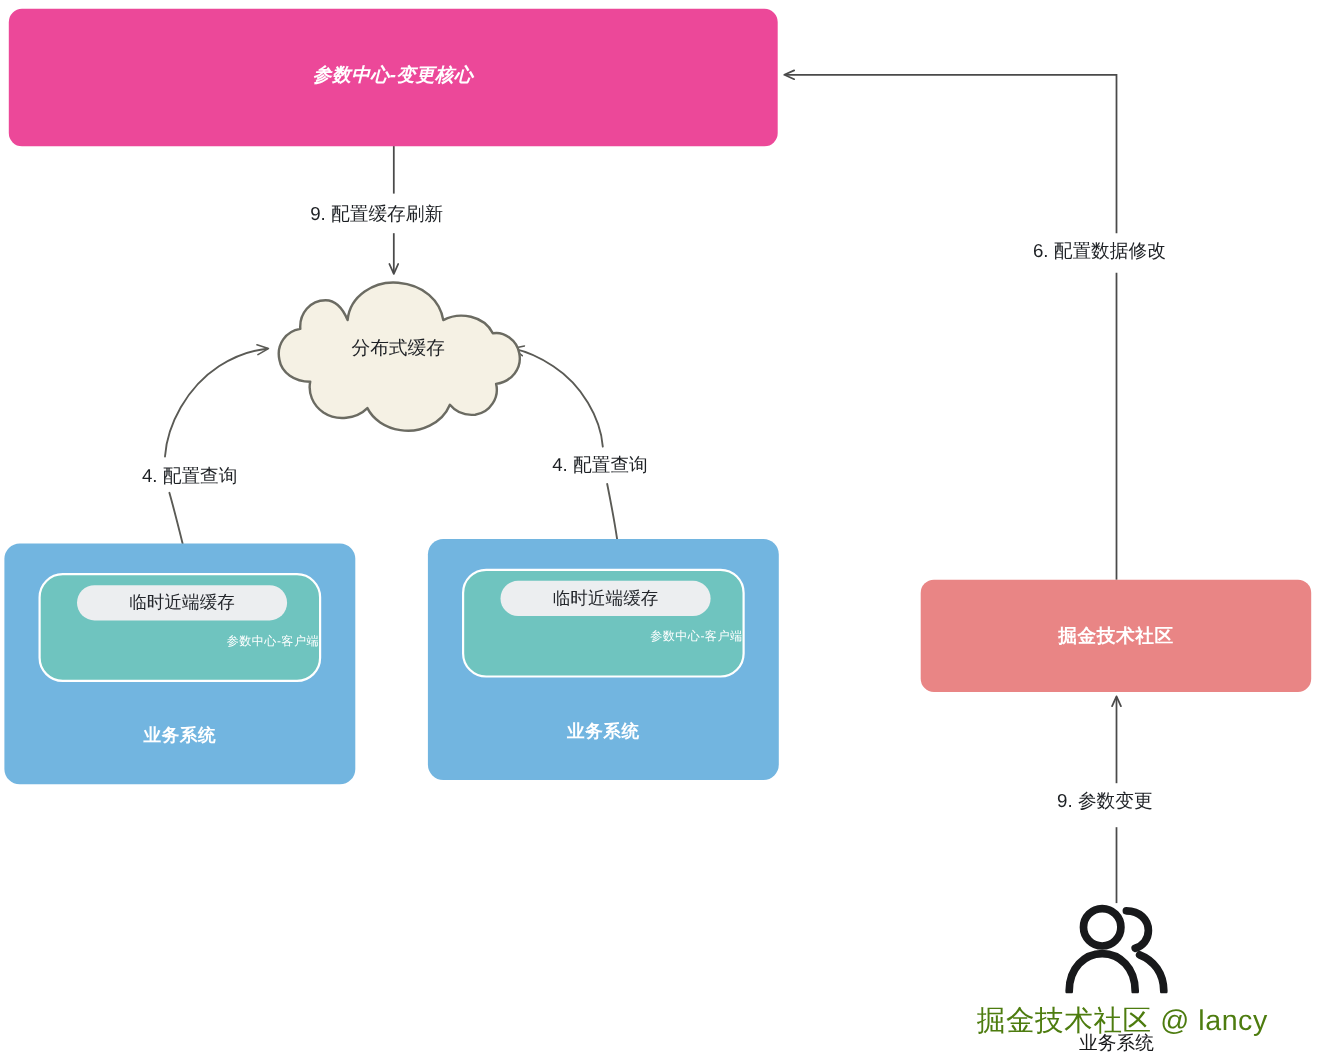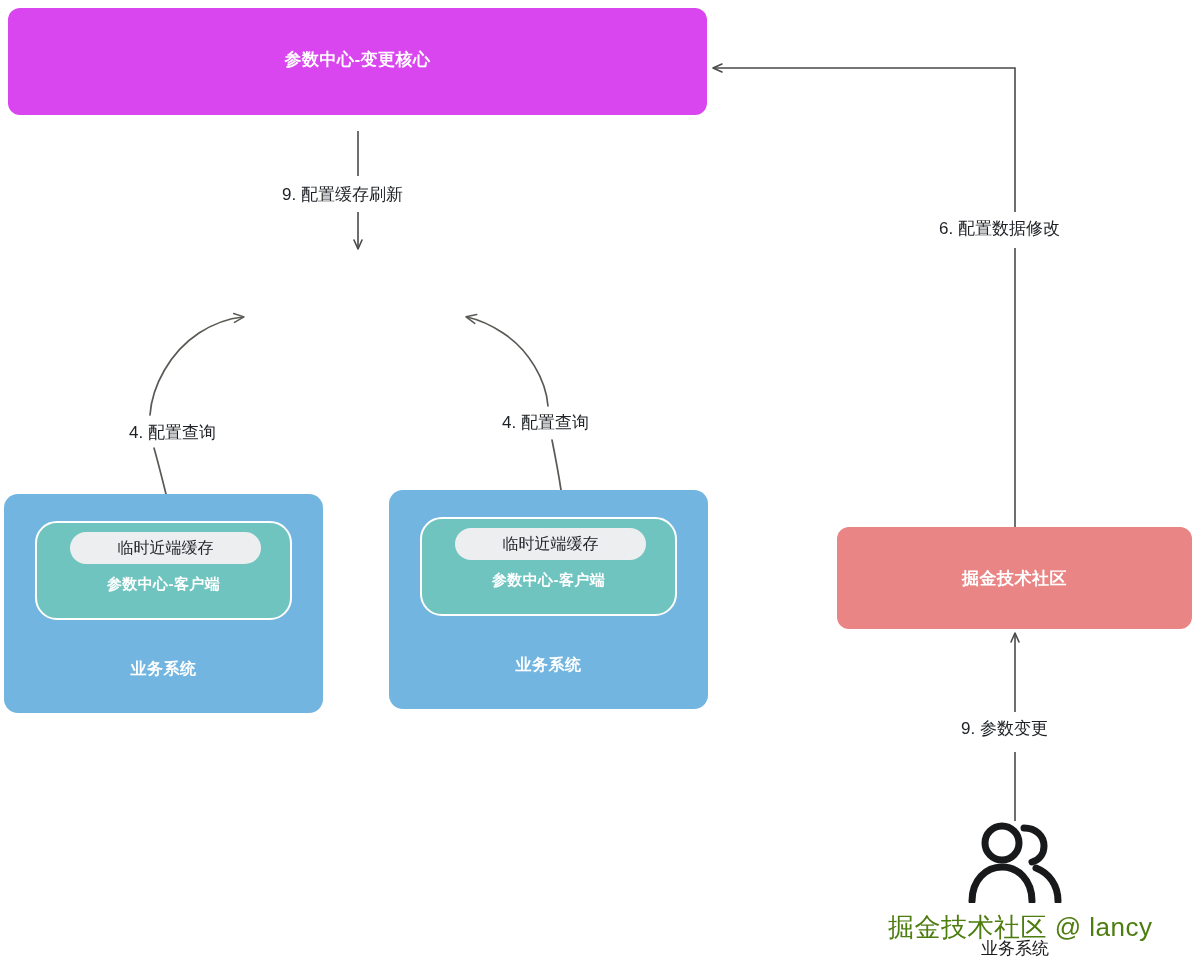--- a/index.html
+++ b/index.html
@@ -34,23 +34,24 @@
     display: flex;
     align-items: center;
     justify-content: center;
   }
 
   
   .box-green {
     left: 8px;
     top: 8px;
     width: 699px;
-    height: 107px;
-    background: #d946ef;
+    height: 125px;
+    background: #ec4899;
     border-radius: 12px;
+    font-style: italic;
   }
   .box-green .node-label {
     color: #ffffff;
     font-size: 17px;
     font-weight: bold;
     letter-spacing: 0.5px;
     margin-top: -4px;
   }
 
   
@@ -107,24 +108,24 @@
   }
   .pill-cache .pill-label {
     color: #23262b;
     font-size: 16px;
   }
   .client-label {
     position: absolute;
     left: 0;
     top: 52px;
     width: 100%;
-    text-align: center;
+    text-align: right;
     color: #ffffff;
-    font-size: 15px;
-    font-weight: bold;
+    font-size: 11px;
+    font-weight: normal;
     letter-spacing: 0.4px;
   }
   .biz-label {
     position: absolute;
     left: 0;
     top: 165px;
     width: 100%;
     text-align: center;
     color: #ffffff;
     font-size: 16px;
@@ -234,20 +235,33 @@
     <g>
       <path d="M561,490 C558,470 555,455 552,440" fill="none" stroke="#5a5a55" stroke-width="1.7" stroke-linecap="round"></path>
       <path d="M548,406 C546,380 529,350 503,333 C488,323 476,319 467,317" fill="none" stroke="#5a5a55" stroke-width="1.7" stroke-linecap="round" marker-end="url(#arrowThin)"></path>
     </g>
   </svg>
 
   <div class="node box-green">
     <span class="node-label">参数中心-变更核心</span>
   </div>
 
+  <div class="cloud-wrap">
+    <svg width="232" height="152" viewBox="0 0 232 152">
+      <path d="M70,44 C72,22 94,8 116,10 C139,12 154,26 157,44
+               C172,36 194,40 202,56 C212,54 224,62 226,74
+               C229,88 219,100 205,102
+               C208,114 200,128 186,130 C176,131 168,127 163,121
+               C156,138 136,147 118,144 C104,142 93,134 88,124
+               C78,134 60,136 48,128 C38,121 34,110 36,100
+               C22,100 10,92 8,80 C5,66 14,54 27,52
+               C26,38 36,26 50,26 C58,26 65,32 70,44 Z" fill="#f5f1e4" stroke="#6b6b62" stroke-width="2.2" stroke-linejoin="round"></path>
+    </svg>
+    <div class="cloud-label">分布式缓存</div>
+  </div>
 
   <div class="box-biz" id="biz-left">
     <div class="biz-inner">
       <div class="pill-cache">
         <span class="pill-label">临时近端缓存</span>
       </div>
       <div class="client-label">参数中心-客户端</div>
     </div>
     <div class="biz-label">业务系统</div>
   </div>

